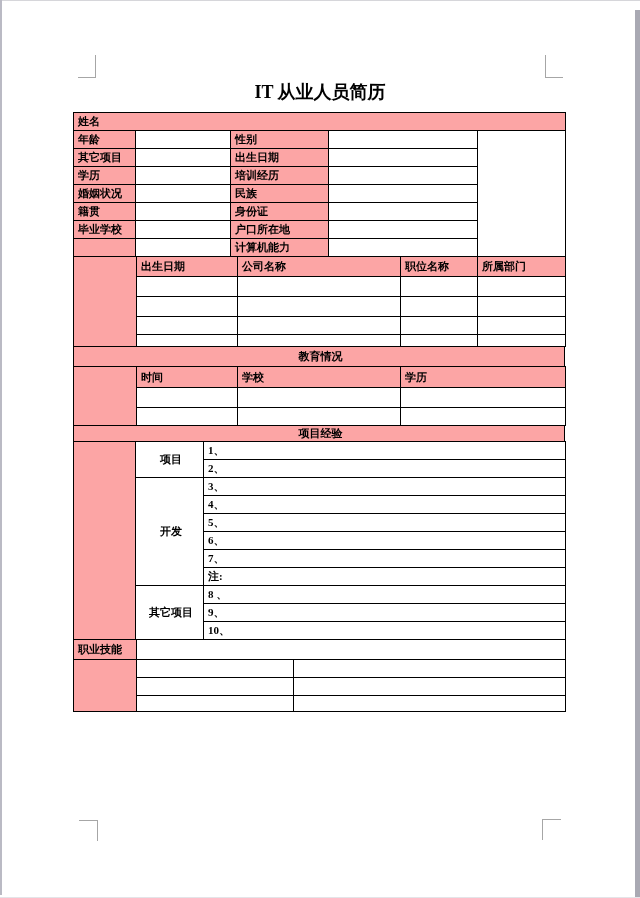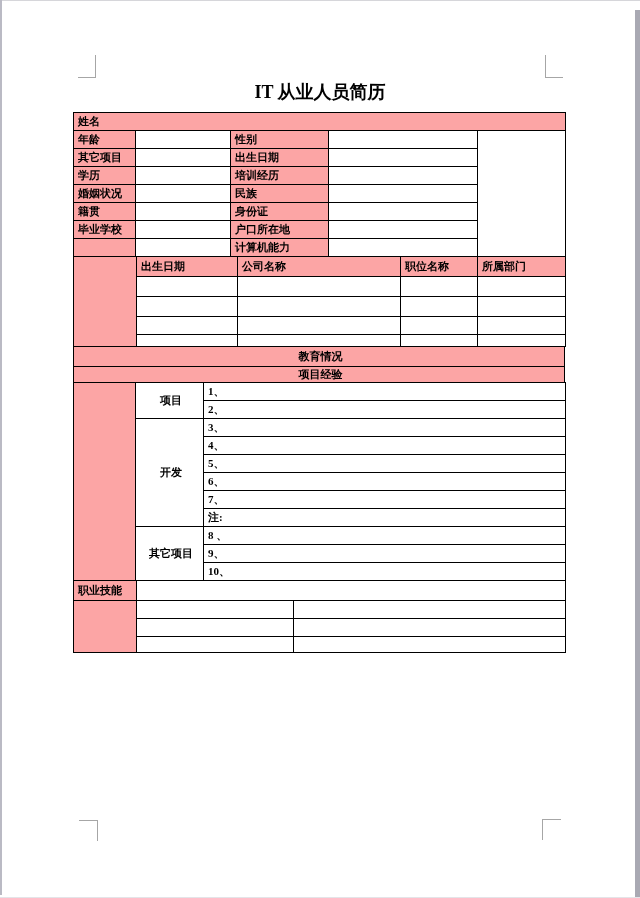--- a/index.html
+++ b/index.html
@@ -177,20 +177,46 @@
     </tbody>
       </table>
 
     <table class="t">
       <tbody>
           <tr class="h19">
             <td class="sh hdr">教育情况</td>
           </tr>
     </tbody>
       </table>
+    <table class="t">
+      <colgroup>
+          <col style="width:63px">
+          <col style="width:101px">
+          <col style="width:163px">
+          <col style="width:165px">
+        </colgroup>
+      <tbody>
+          <tr class="h20">
+        <td class="sh" rowspan="3"></td>
+        <td class="sh">时间</td>
+        <td class="sh">学校</td>
+        <td class="sh">学历</td>
+      </tr>
+      <tr class="h19">
+            <td></td>
+            <td></td>
+            <td></td>
+          </tr>
+      <tr class="h17">
+            <td></td>
+            <td></td>
+            <td></td>
+          </tr>
+    </tbody>
+      </table>
 
 
     <table class="t">
       <tbody>
           <tr class="h15">
             <td class="sh hdr">项目经验</td>
           </tr>
     </tbody>
       </table>
     <table class="t">

